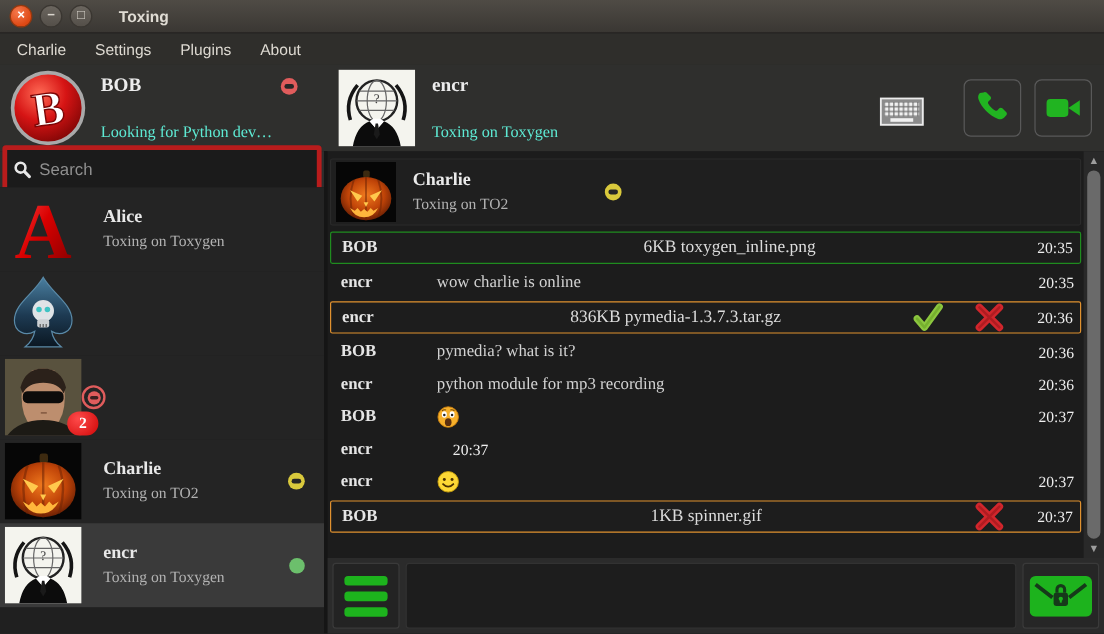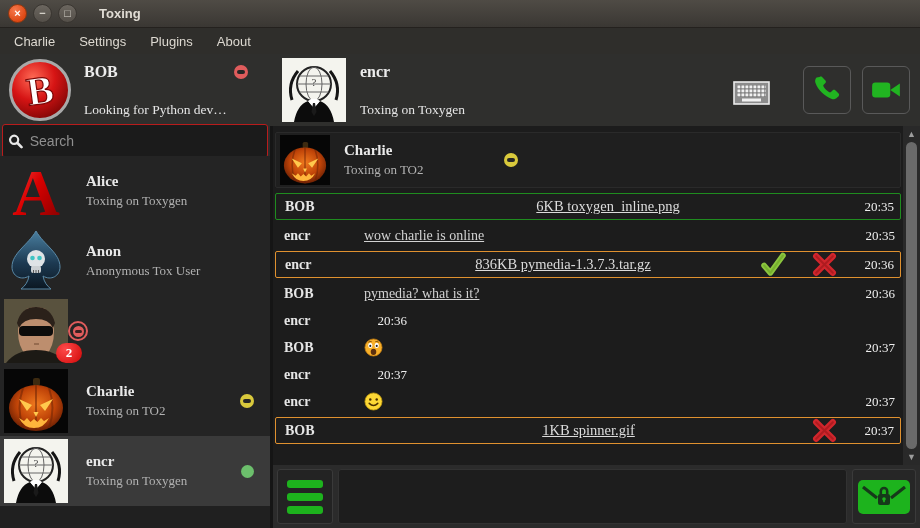--- a/index.html
+++ b/index.html
@@ -31,36 +31,36 @@
   .menu-item { color:#ddd9d1; font-size:13px; padding:4px 12px; cursor:default; }
 
   
   .header { height:72px; flex:none; display:flex; align-items:center; background:#2f2f2d; }
   .self-block { width:270px; flex:none; display:flex; align-items:center; padding-left:8px; }
   .avatar64 { width:64px; height:64px; flex:none; }
   .avatar64 svg, .avatar50 svg { display:block; width:100%; height:100%; }
   .id-col { margin-left:12px; flex:1; min-width:0; }
   .id-name-row { display:flex; align-items:center; justify-content:space-between; padding-right:22px; }
   .id-name { font-family:"Liberation Serif", serif; font-weight:bold; font-size:16px; color:#ececec; }
-  .id-status { font-family:"Liberation Serif", serif; font-size:13.5px; color:#e5e5e5; margin-top:21px; white-space:nowrap; }
+  .id-status { font-family:"Liberation Serif", serif; font-size:13.5px; color:#5eead4; margin-top:21px; white-space:nowrap; }
   .contact-block { display:flex; align-items:center; margin-left:12px; }
   .contact-block .id-col { margin-left:14px; }
   .call-group { margin-left:auto; display:flex; align-items:center; padding-right:10px; }
   .kb-wrap { margin-right:22px; margin-top:10px; }
   .icon-btn {
     width:48px; height:48px; margin-left:11px; border:1px solid #595959; border-radius:6px;
     background:#2f2f2d; display:flex; align-items:center; justify-content:center; cursor:pointer;
   }
 
   
   .main { flex:1; display:flex; min-height:0; }
   .left { width:270px; flex:none; display:flex; flex-direction:column; background:#212121; }
   .search-row { height:30px; flex:none; display:flex; align-items:center; background:#2d2d2d; padding:2px 2px; gap:4px; }
   .search-box {
-    flex:1; height:15px; background:#1b1b1b; border:1px solid #b91c1c; border-radius:3px;
+    flex:1; height:15px; background:#1b1b1b; border:4px solid #b91c1c; border-radius:3px;
     display:flex; align-items:center; padding:16px 5px;
   }
   .search-box input { background:transparent; border:none; outline:none; color:#cfcfcf; font-size:14px; width:100%; margin-left:5px; }
   .search-box input::placeholder { color:#8f8f8f; }
   .filter-box {
     width:112px; height:26px; background:#232323; border:1px solid #494949; border-radius:3px;
     color:#dedede; font-size:14px; display:flex; align-items:center; justify-content:space-between;
     padding:0 8px; cursor:pointer;
   }
   .dd-arrow { width:0; height:0; border-left:5px solid transparent; border-right:5px solid transparent; border-top:6px solid #b9b9b9; }
@@ -101,21 +101,21 @@
   .chat-content { flex:1; min-width:0; padding:6px 2px 0 2px; }
   .chat-header-card { height:56px; display:flex; align-items:center; background:#1f1f1f; border:1px solid #2a2a2a; border-radius:2px; margin-bottom:5px; }
   .avatar50 { width:50px; height:50px; margin-left:4px; flex:none; }
   .ch-col { margin-left:14px; width:160px; }
   .ch-name { font-family:"Liberation Serif", serif; font-weight:bold; font-size:15px; color:#eaeaea; }
   .ch-status { font-family:"Liberation Serif", serif; font-size:13px; color:#b2b2b2; margin-top:3px; }
 
   .messages { }
   .msg-row { min-height:27px; display:flex; align-items:center; padding:0 1px; }
   .msg-sender { width:88px; flex:none; padding-left:8px; font-family:"Liberation Serif", serif; font-weight:bold; font-size:14px; color:#e5e5e5; }
-  .msg-body { flex:1; min-width:0; font-family:"Liberation Serif", serif; font-size:14px; color:#d2d2d2; display:flex; align-items:center;text-decoration:underline; }
+  .msg-body { flex:1; min-width:0; font-family:"Liberation Serif", serif; font-size:14px; color:#d2d2d2; display:flex; align-items:center; }
   .msg-body.center { justify-content:center; font-size:14.5px; color:#dcdcdc; }
   .msg-time { width:48px; flex:none; text-align:right; padding-right:5px; font-family:"Liberation Serif", serif; font-size:13px; color:#eeeeee; }
   .msg-row.file { border:1px solid; border-radius:2px; margin:2px 0; height:27px; background:#1d1d1d; }
   .msg-row.file.done { border-color:#1f8c1f; }
   .msg-row.file.pending { border-color:#e0912f; }
   .file-actions { display:flex; align-items:center; gap:26px; margin-right:14px; flex:none; }
   .ft-icon { width:25px; height:25px; cursor:pointer; }
   .ft-icon svg { display:block; width:100%; height:100%; }
   .emoji { width:19px; height:19px; }
   .emoji svg { display:block; width:100%; height:100%; }
@@ -279,24 +279,20 @@
                     <stop offset="100%" stop-color="#0b1722"></stop>
                 </linearGradient>
               </defs>
               <path d="M32 2 C24 16 8 24 8 38 c0 9 9 14 17 9 c-1 6 -4 10 -8 13 h30 c-4 -3 -7 -7 -8 -13 c8 5 17 0 17 -9 C56 24 40 16 32 2 Z" fill="url(#gS)" stroke="#5a8aa8" stroke-width="1"></path>
               <circle cx="32" cy="30" r="9" fill="#dfe3e6"></circle>
               <rect x="27" y="37" width="10" height="7" rx="2" fill="#ccd0d3"></rect>
               <circle cx="28.5" cy="29" r="2.3" fill="#3ec3c3"></circle>
               <circle cx="35.5" cy="29" r="2.3" fill="#3ec3c3"></circle>
               <path d="M29.5 41 v3 M32 41 v3 M34.5 41 v3" stroke="#5a5a5a" stroke-width="1"></path>
             </svg>
-          </div>
-          <div class="c-col">
-            <div class="c-name">Anon</div>
-            <div class="c-status">Anonymous Tox User</div>
           </div>
         </div>
 
         <div class="contact-item">
           <div class="c-avatar">
             <svg viewBox="0 0 64 64">
               <rect width="64" height="64" fill="#59523e"></rect>
               <path d="M14 32 q0 -24 18 -24 q18 0 18 24 q0 16 -8 24 h-20 q-8 -8 -8 -24 z" fill="#bd8e6e"></path>
               <path d="M13 24 q4 -16 19 -16 q15 0 19 16 l-2 5 q-4 -9 -17 -9 q-13 0 -17 9 z" fill="#2b211a"></path>
               <rect x="15" y="27" width="34" height="10" rx="4" fill="#0d0c0b"></rect>
@@ -431,20 +427,21 @@
             </div>
 
             <div class="msg-row">
               <div class="msg-sender">BOB</div>
               <div class="msg-body">pymedia? what is it?</div>
               <div class="msg-time">20:36</div>
             </div>
 
             <div class="msg-row">
               <div class="msg-sender">encr</div>
+              <div class="msg-body">python module for mp3 recording</div>
               <div class="msg-time">20:36</div>
             </div>
 
             <div class="msg-row">
               <div class="msg-sender">BOB</div>
               <div class="msg-body">
                 <span class="emoji">
                   <svg viewBox="0 0 20 20">
                     <circle cx="10" cy="10" r="9" fill="#f7b02a" stroke="#c97f10" stroke-width="0.8"></circle>
                     <path d="M4.5 4.5 q2 -1.4 3.6 -0.6 M15.5 4.5 q-2 -1.4 -3.6 -0.6" stroke="#7a4a08" stroke-width="1" fill="none"></path>

